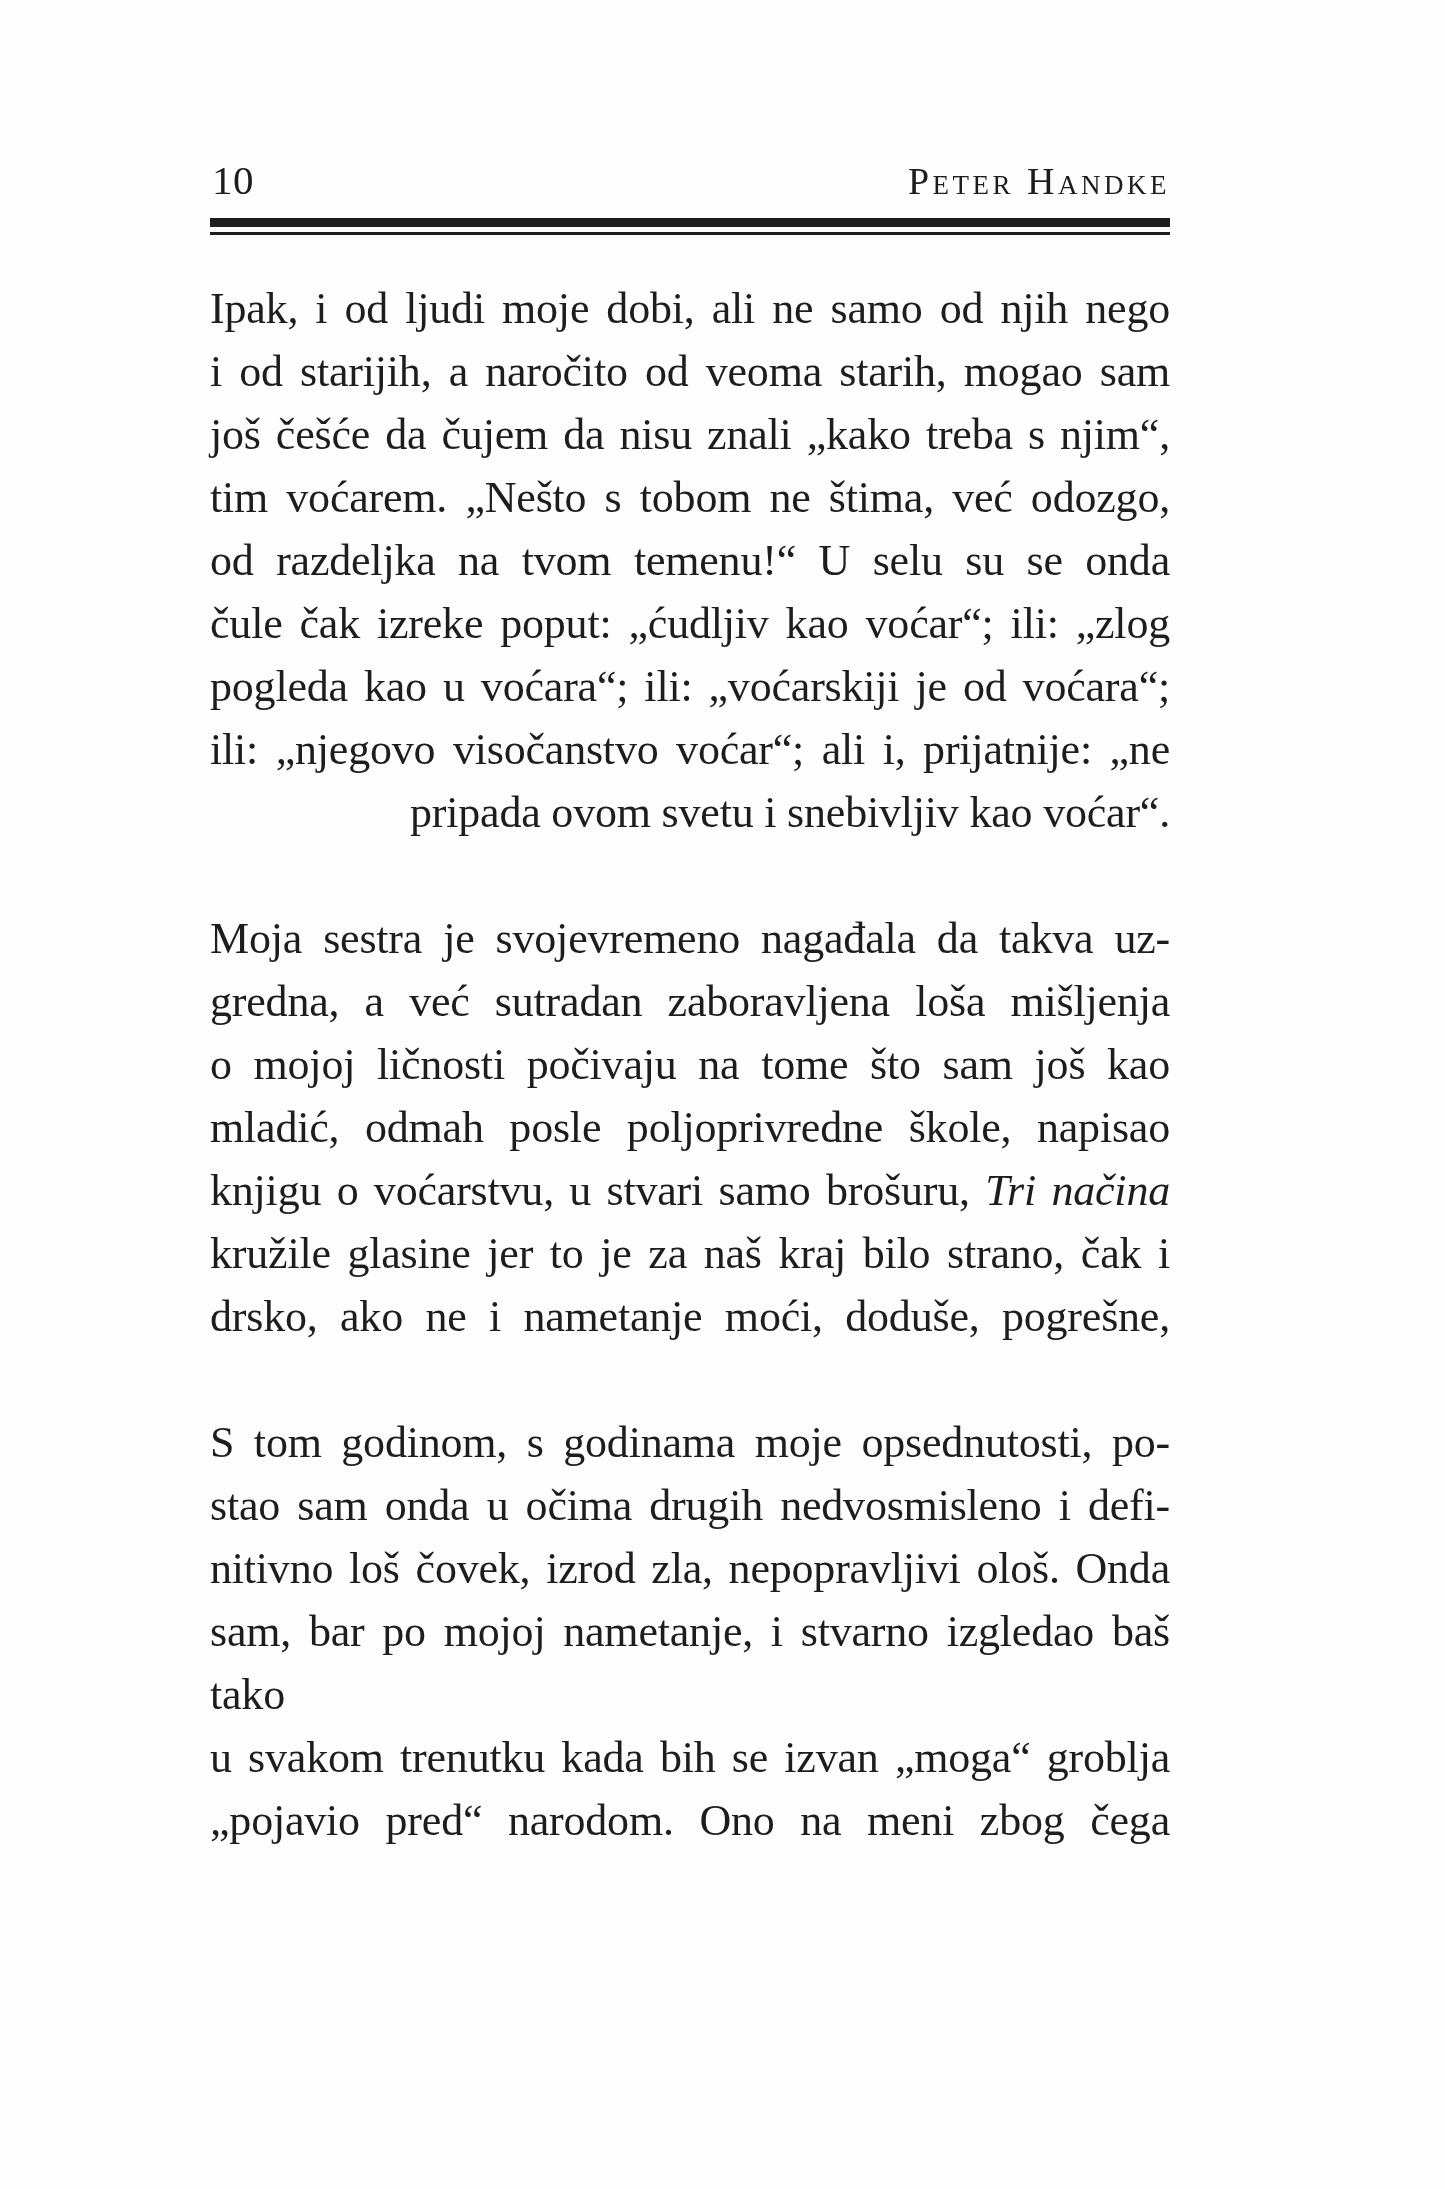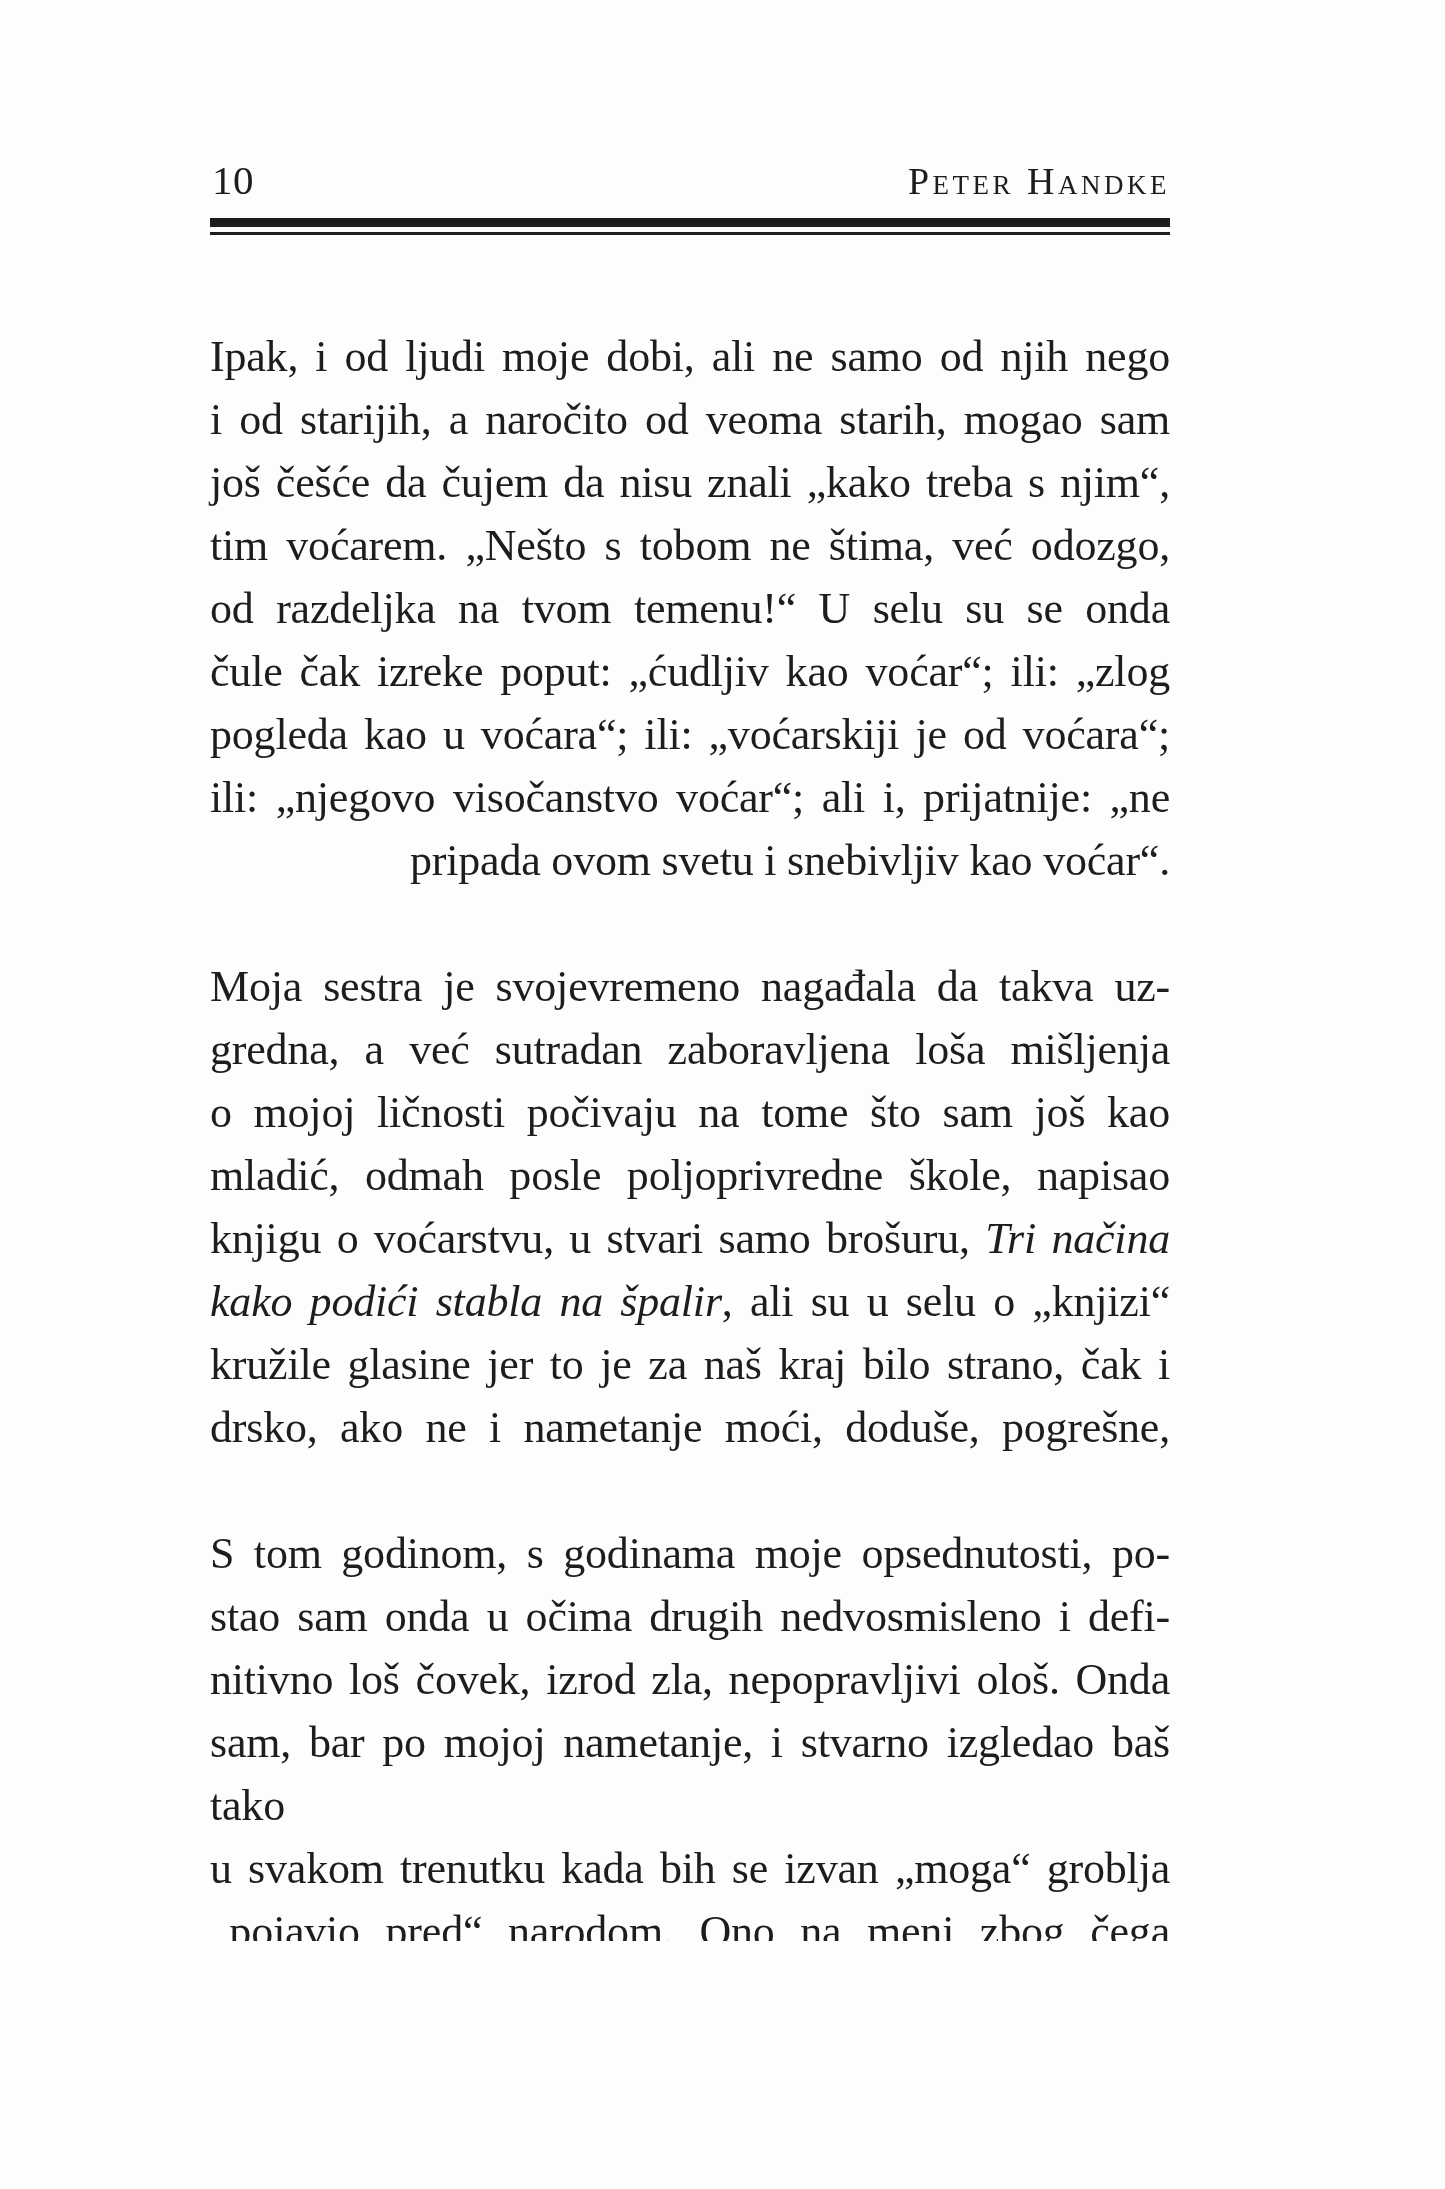--- a/index.html
+++ b/index.html
@@ -50,21 +50,20 @@
   }
   .rule-thick { top: 218px; height: 9px; }
   .rule-thin  { top: 232px; height: 3px; }
   .text-block {
     position: absolute;
     left: 210px;
     top: 277px;
     width: 960px;
     font-size: 44px;
     letter-spacing: -0.2px;
-    margin-top: 48px;
   }
   .paragraph { margin-bottom: 63px; }
   .paragraph:last-child { margin-bottom: 0; }
   .line {
     line-height: 63px;
     white-space: normal;
     text-align: right;
   }
   .line.j {
     text-align: justify;
@@ -95,21 +94,20 @@
         <div class="line j"><span>pogleda kao u voćara“; ili: „voćarskiji je od voćara“;</span></div>
         <div class="line j"><span>ili: „njegovo visočanstvo voćar“; ali i, prijatnije: „ne</span></div>
         <div class="line"><span>pripada ovom svetu i snebivljiv kao voćar“.</span></div>
       </div>
       <div class="paragraph">
         <div class="line j"><span>Moja sestra je svojevremeno nagađala da takva uz-</span></div>
         <div class="line j"><span>gredna, a već sutradan zaboravljena loša mišljenja</span></div>
         <div class="line j"><span>o mojoj ličnosti počivaju na tome što sam još kao</span></div>
         <div class="line j"><span>mladić, odmah posle poljoprivredne škole, napisao</span></div>
         <div class="line j"><span>knjigu o voćarstvu, u stvari samo brošuru, </span><em>Tri načina</em></div>
-        <div class="line j"><em>kako podići stabla na špalir</em><span>, ali su u selu o „knjizi“</span></div>
         <div class="line j"><span>kružile glasine jer to je za naš kraj bilo strano, čak i</span></div>
         <div class="line j"><span>drsko, ako ne i nametanje moći, doduše, pogrešne,</span></div>
       </div>
       <div class="paragraph">
         <div class="line j"><span>S tom godinom, s godinama moje opsednutosti, po-</span></div>
         <div class="line j"><span>stao sam onda u očima drugih nedvosmisleno i defi-</span></div>
         <div class="line j"><span>nitivno loš čovek, izrod zla, nepopravljivi ološ. Onda</span></div>
         <div class="line j"><span>sam, bar po mojoj nametanje, i stvarno izgledao baš tako</span></div>
         <div class="line j"><span>u svakom trenutku kada bih se izvan „moga“ groblja</span></div>
         <div class="line j"><span>„pojavio pred“ narodom. Ono na meni zbog čega</span></div>

